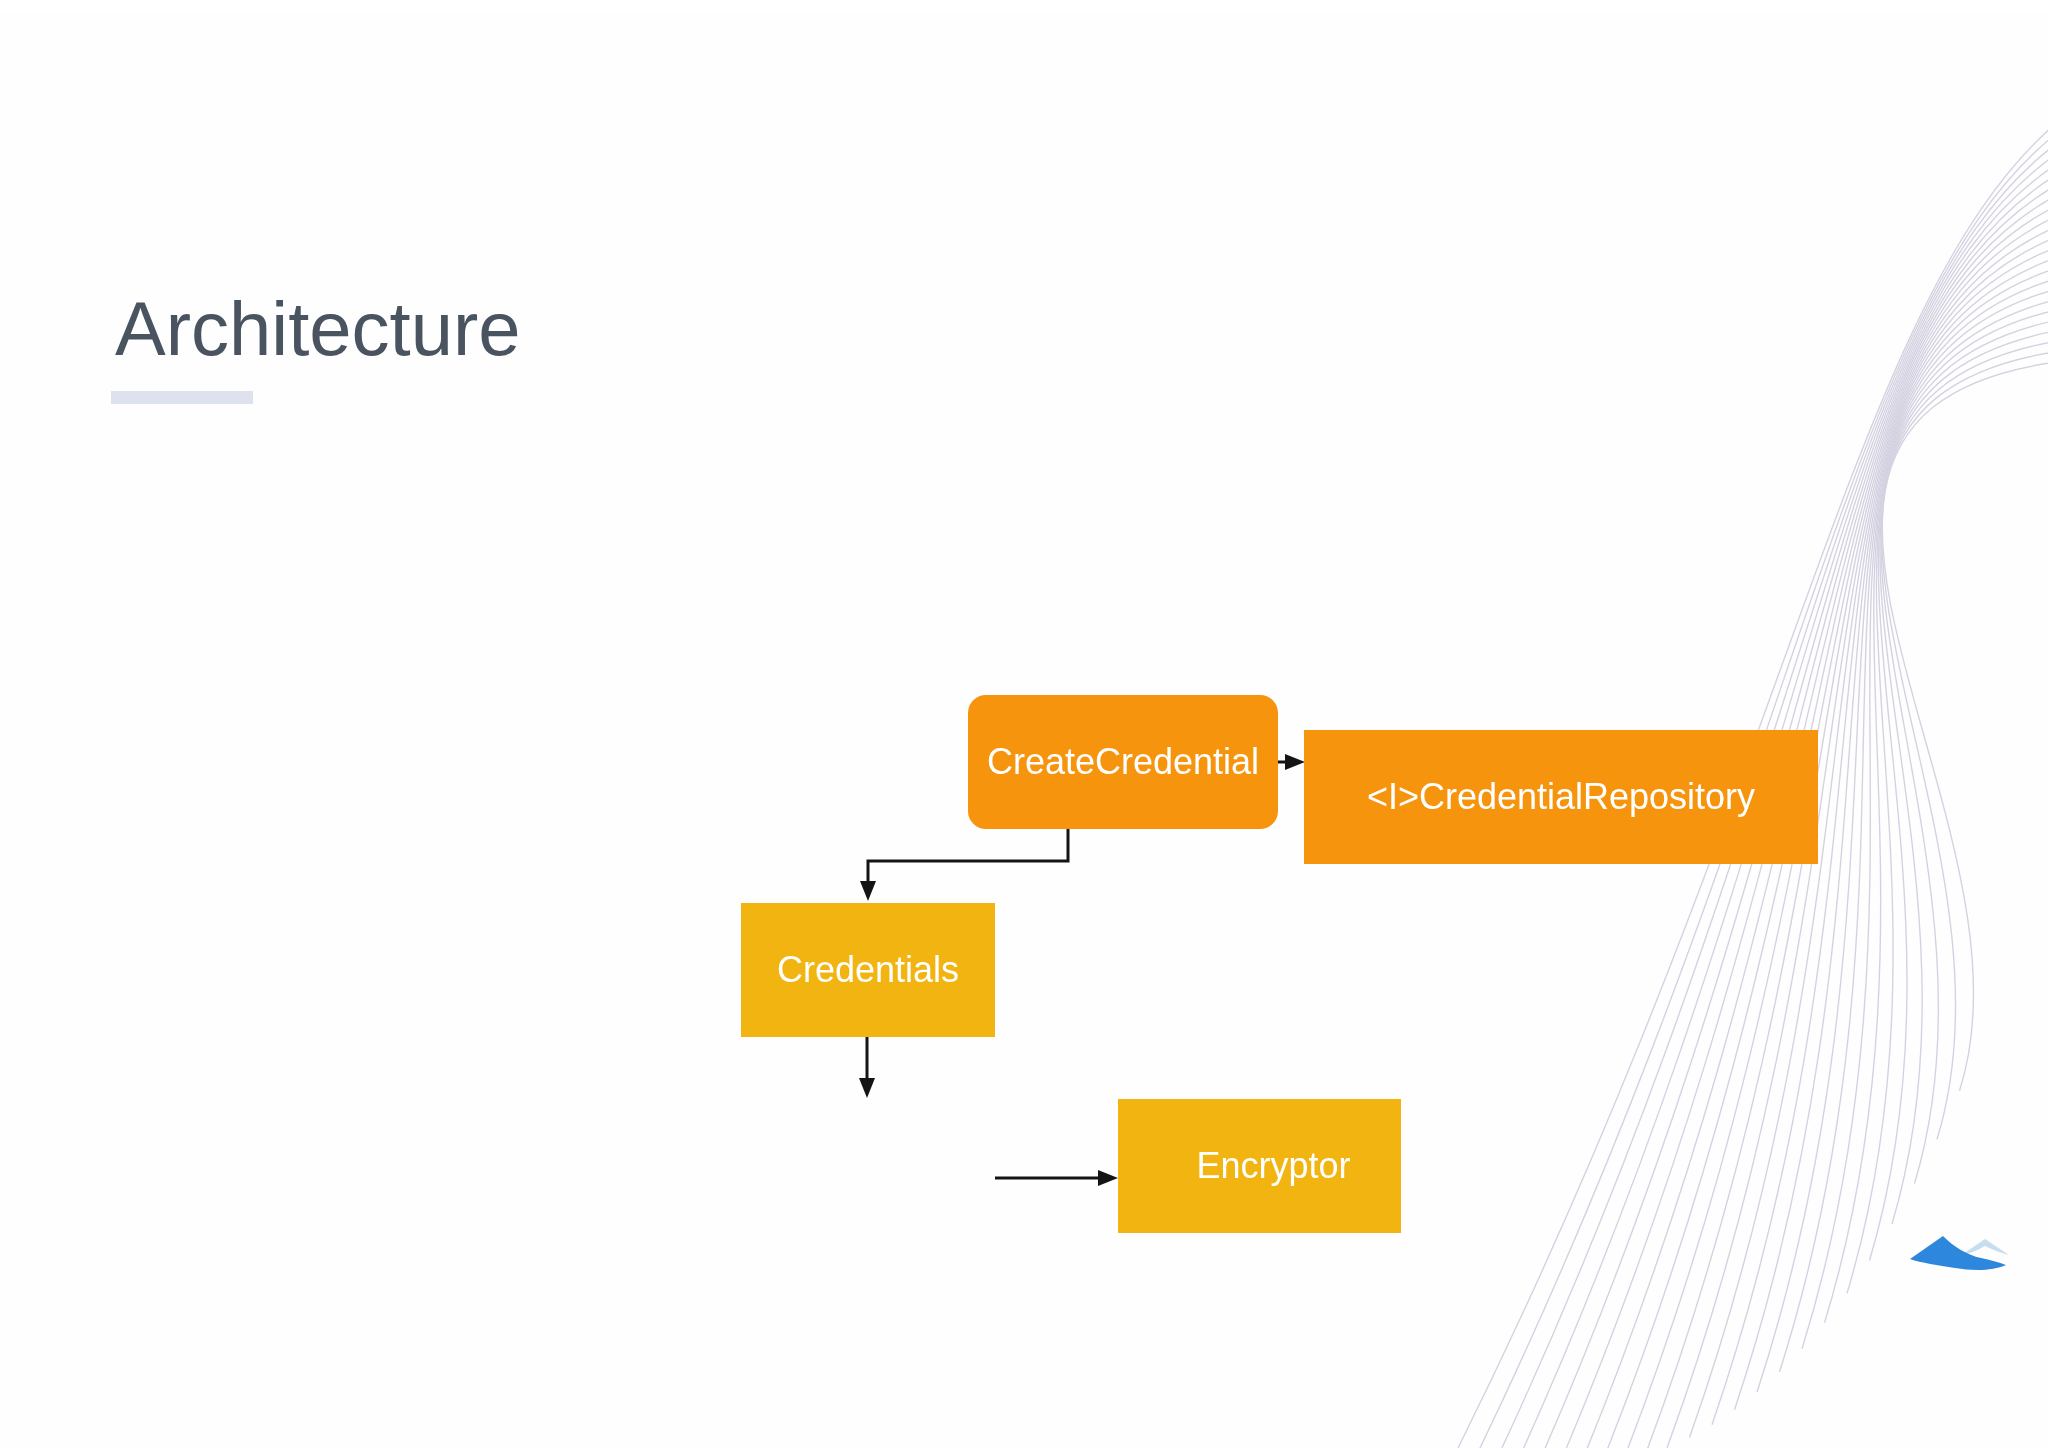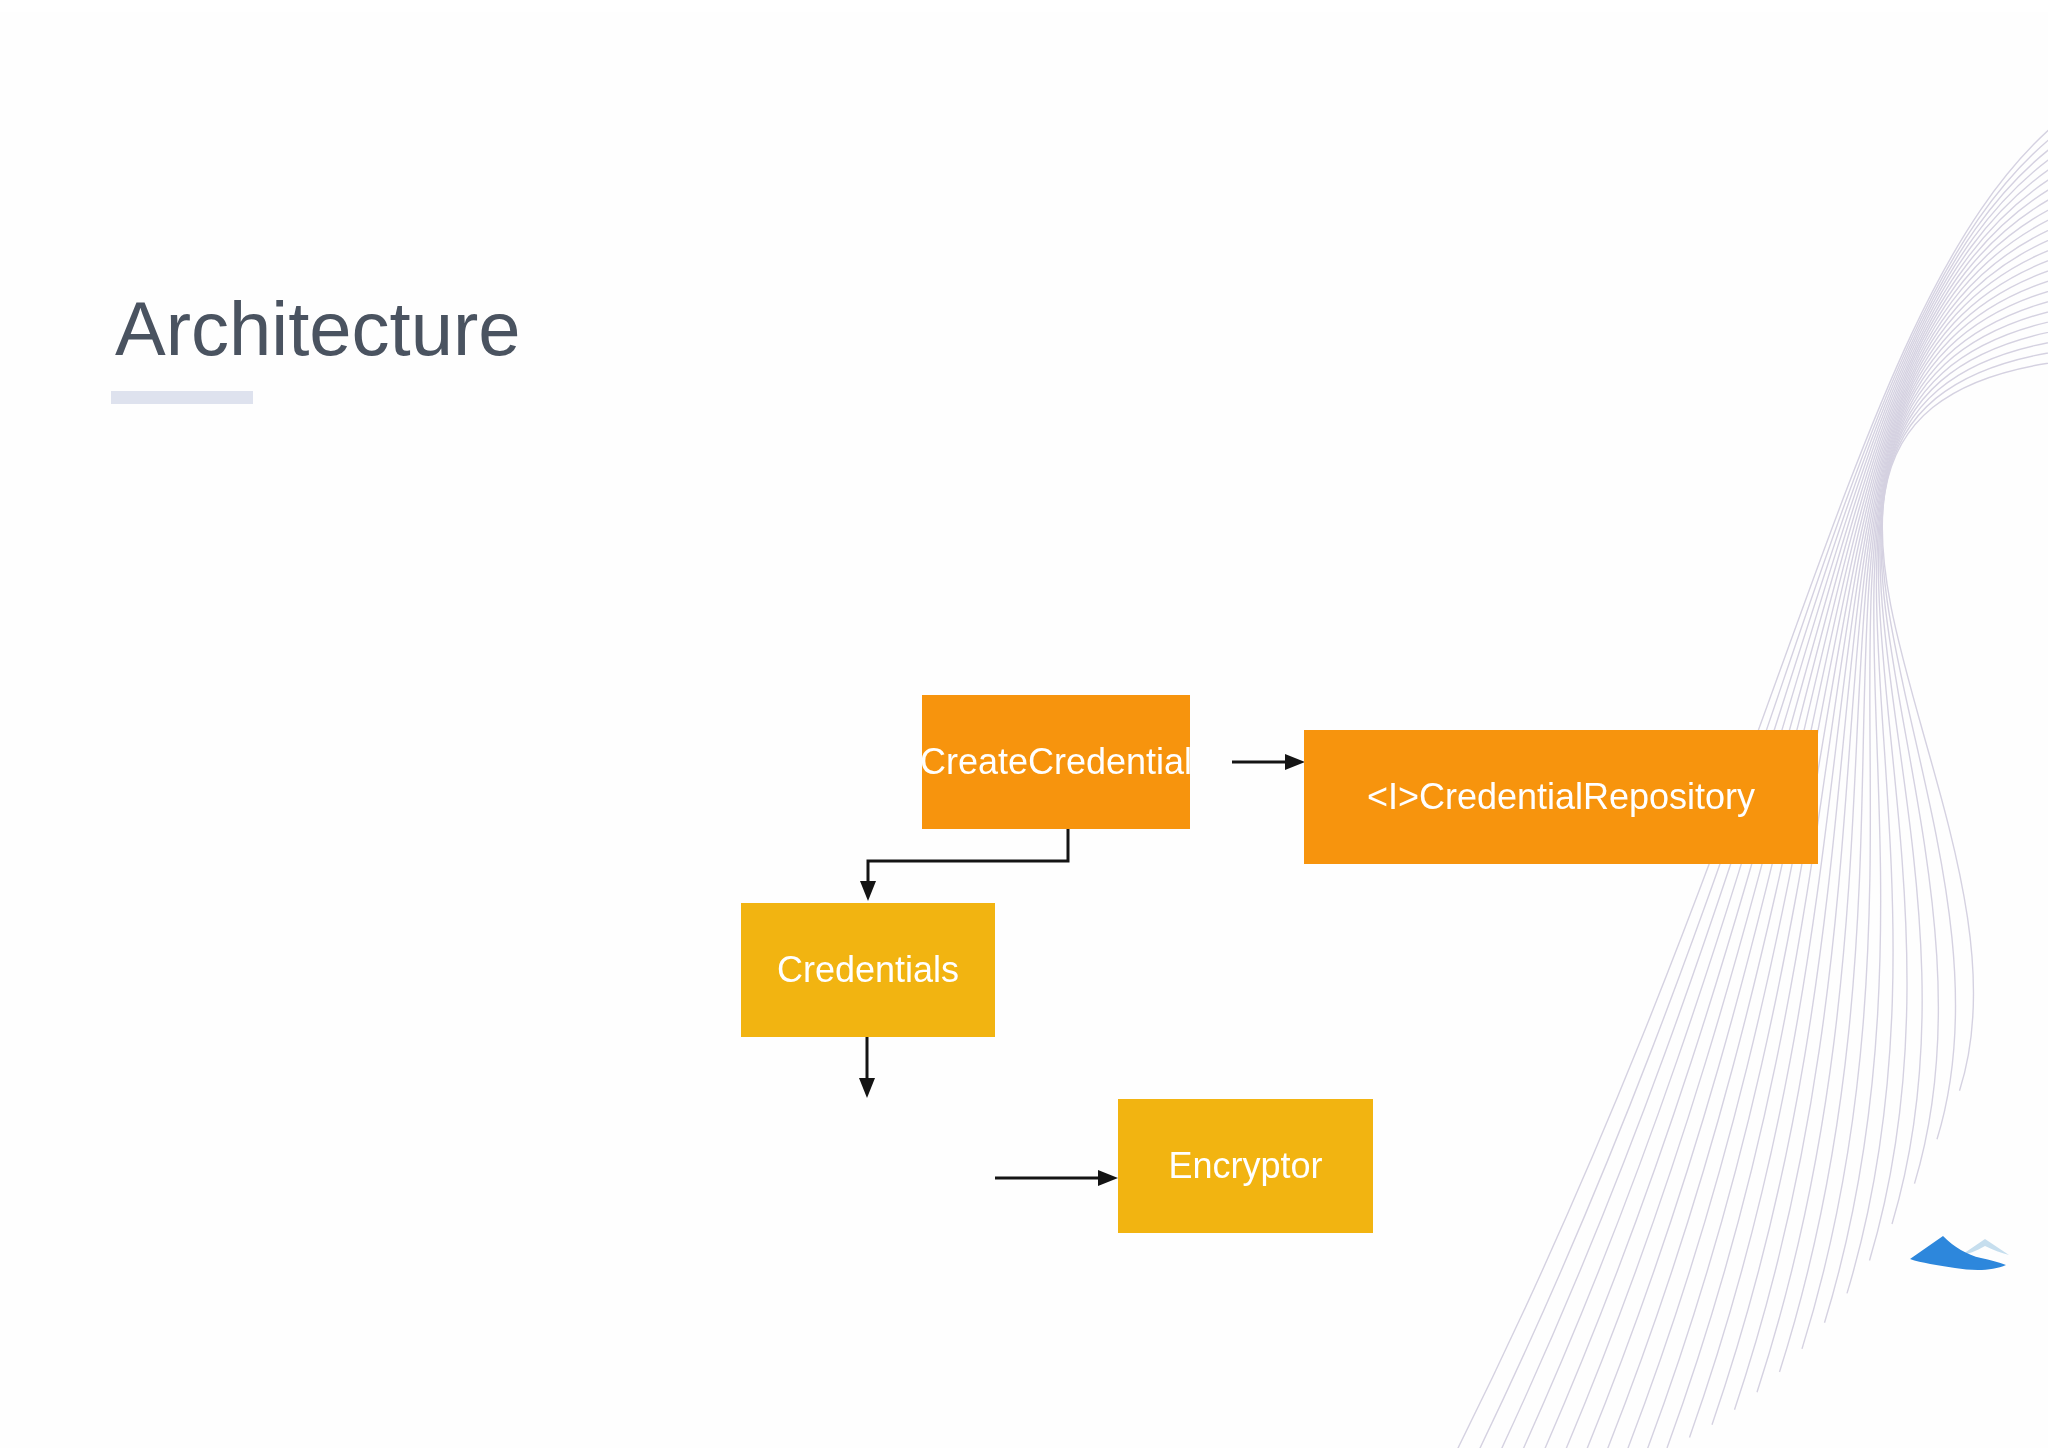--- a/index.html
+++ b/index.html
@@ -41,25 +41,25 @@
   }
   .node {
     position: absolute;
     display: flex; align-items: center; justify-content: center;
     color: #ffffff;
     font-size: 36px;
     line-height: 1;
     z-index: 3;
     white-space: nowrap;
   }
-  .node-create-credential { left: 922px; top: 683px; width: 268px; height: 134px; }
+  .node-create-credential { left: 968px; top: 683px; width: 310px; height: 134px; border-radius: 18px; }
   .node-credential-repository { left: 1304px; top: 718px; width: 514px; height: 134px; }
   .node-credentials { left: 741px; top: 891px; width: 254px; height: 134px; }
   .node-password { left: 740px; top: 1087px; width: 255px; height: 133px; }
-  .node-encryptor { left: 1118px; top: 1087px; width: 255px; height: 134px; }
+  .node-encryptor { left: 1118px; top: 1087px; width: 255px; height: 134px; padding-left: 28px; }
   .logo {
     position: absolute;
     left: 1903px; top: 1213px;
     width: 110px; height: 50px;
     z-index: 4;
   }
 </style>
 </head>
 <body>
 

